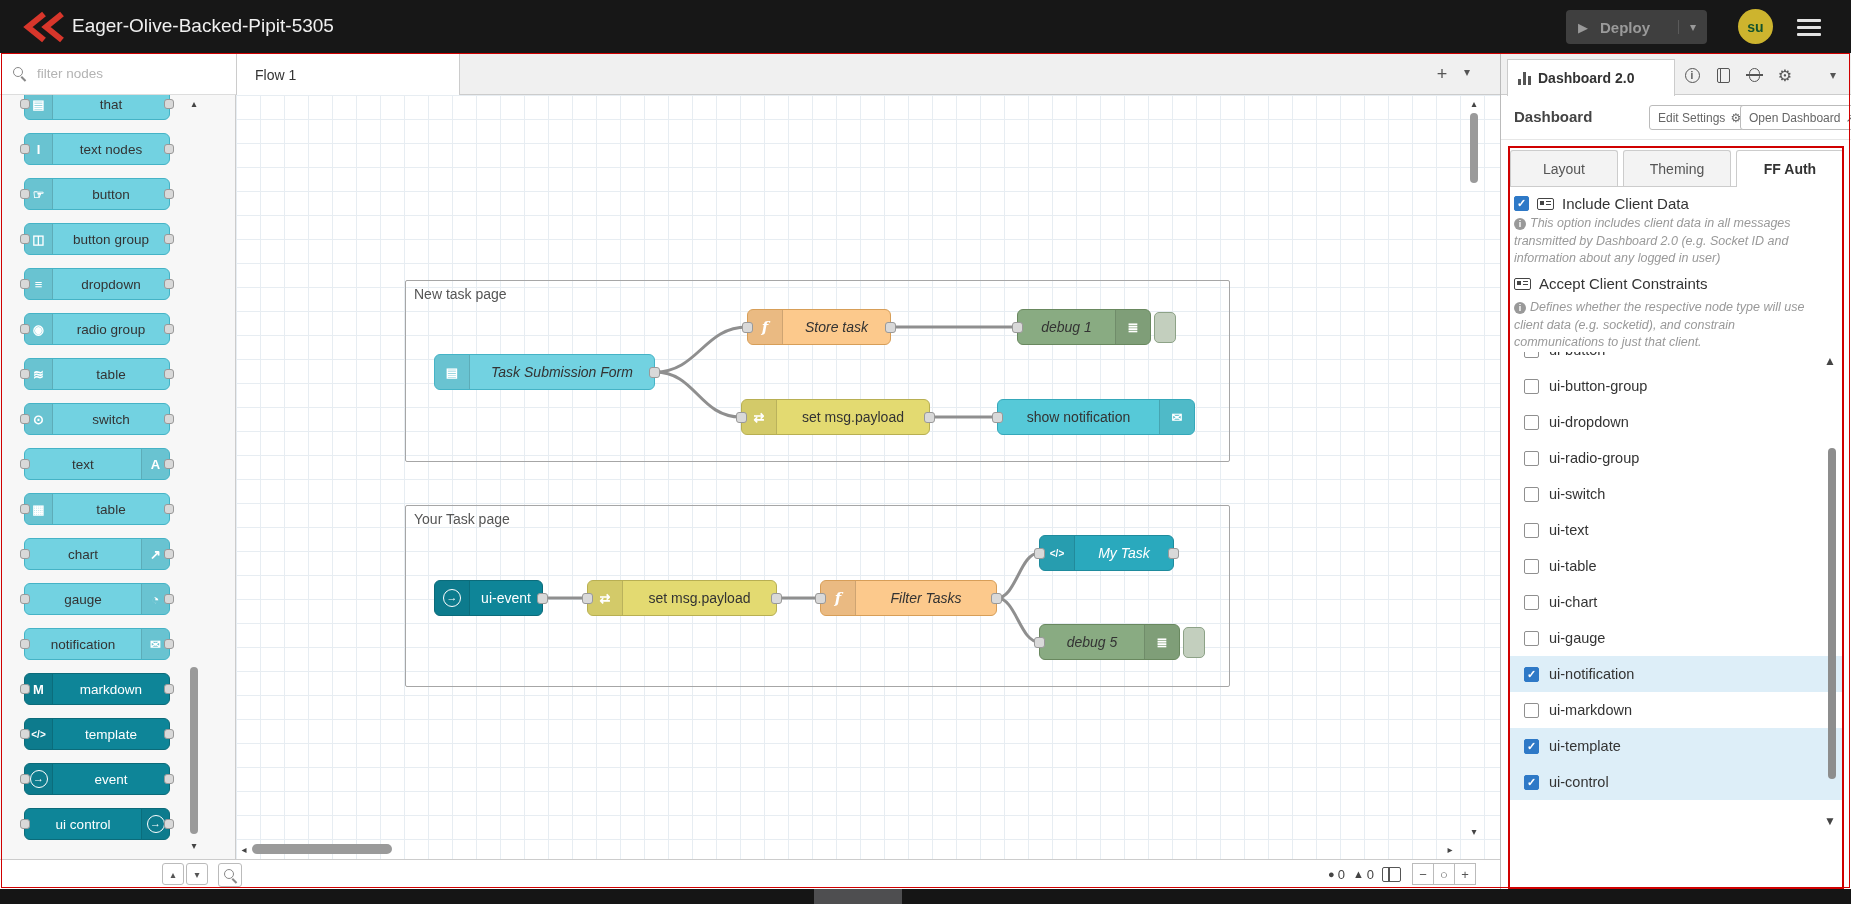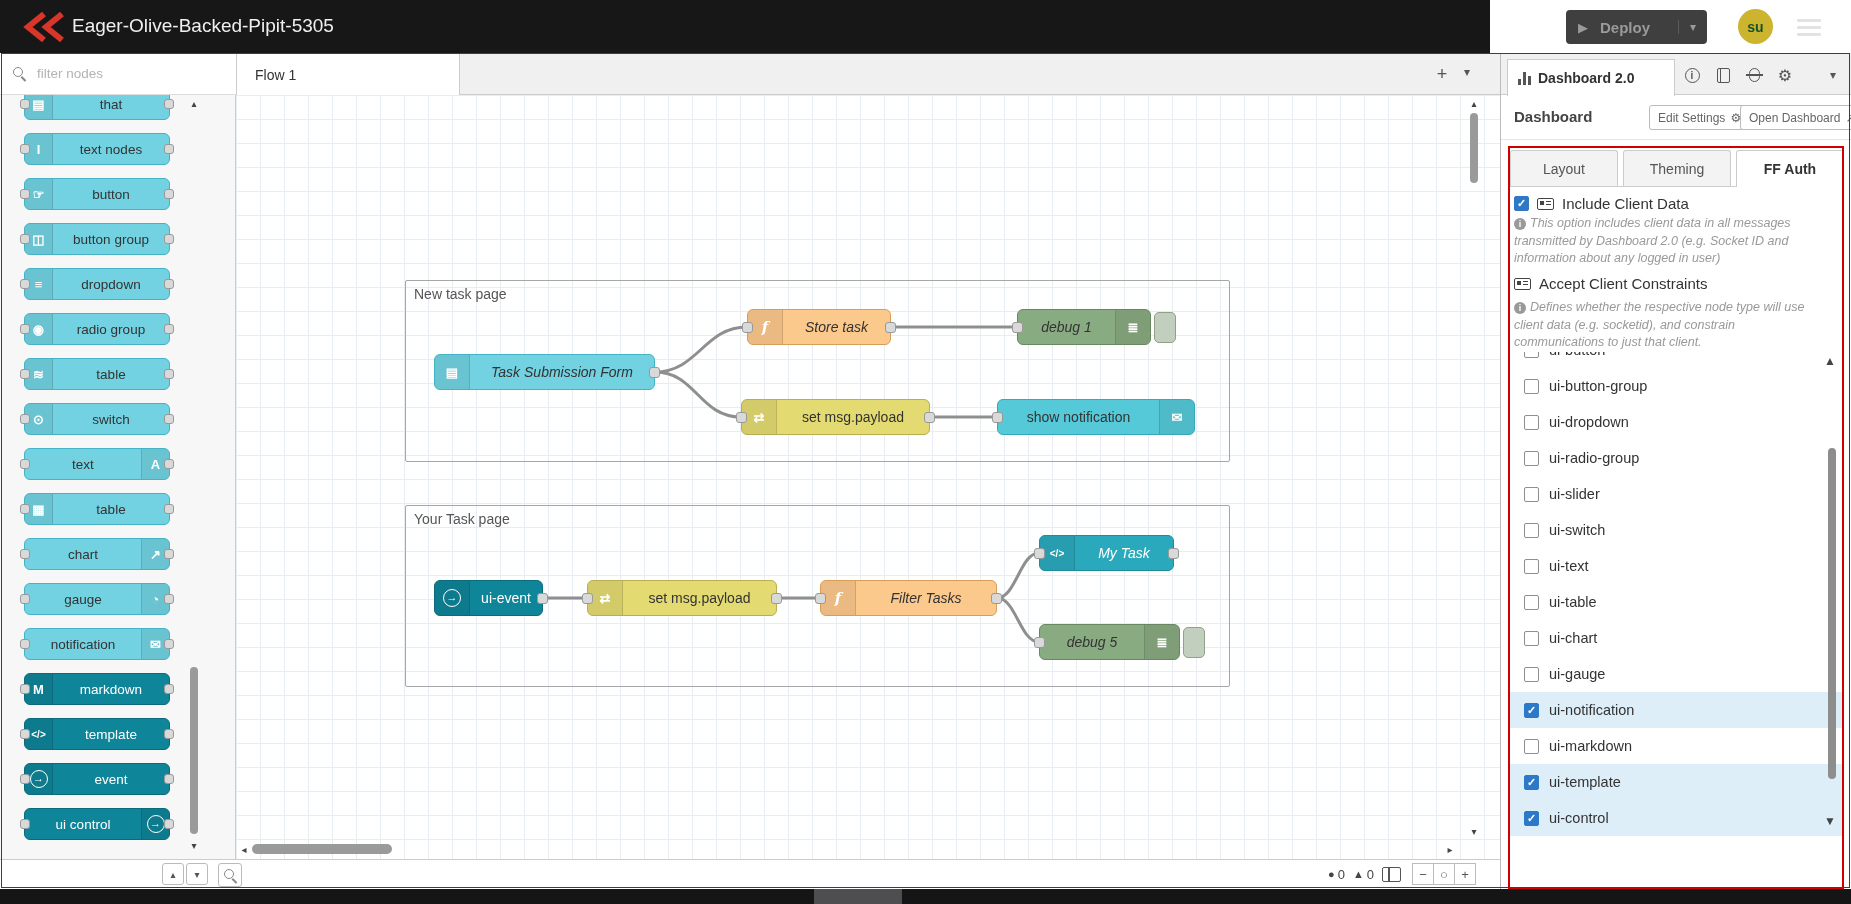--- a/index.html
+++ b/index.html
@@ -1,18 +1,18 @@
 <!DOCTYPE html>
 <html style="--header_bg: #171717; --deploy_bg: #3f3f3f; --avatar_bg: #cdb42e; --annotation: #d00000; --node_light: #72d2e1; --node_light_border: #45b3c6; --node_cyan: #56c9d8; --node_cyan_border: #35a8ba; --node_teal: #2aa9bd; --node_teal_border: #1f8b9d; --node_dark: #0e8598; --node_dark_border: #0b6b7a; --node_function: #fcc98c; --node_function_border: #d79e58; --node_change: #e3da71; --node_change_border: #b8af52; --node_debug: #89ab82; --node_debug_border: #69885f; --wire: #8f8f8f; --grid: #e7edf2; --group_border: #a6a6a6; --row_highlight: #ddeef8; --checkbox_blue: #2e79c7;"><head>
 <meta charset="utf-8">
 <style>
   html,body{margin:0;padding:0;background:#fff;font-family:"Liberation Sans",sans-serif;}
   body{position:relative;width:1851px;height:904px;overflow:hidden;}
   
-  #header{position:absolute;left:0;top:0;width:1490px;height:53px;background:var(--header_bg);}
+  #header{position:absolute;left:0;top:0;width:1851px;height:53px;background:var(--header_bg);}
   #logo{position:absolute;left:22px;top:8px;}
   #title{position:absolute;left:72px;top:15px;font-size:19px;color:#f0f0f0;white-space:nowrap;}
   #deploy{position:absolute;left:1566px;top:10px;width:141px;height:34px;background:var(--deploy_bg);border-radius:4px;display:flex;align-items:center;color:#9a9a9a;cursor:default;}
   #deploy .dicon{width:34px;text-align:center;font-size:13px;}
   #deploy .dlbl{flex:1;font-size:15px;font-weight:bold;}
   #deploy .dchev{width:28px;text-align:center;border-left:1px solid rgba(255,255,255,.14);font-size:12px;}
   #avatar{position:absolute;left:1738px;top:9px;width:35px;height:35px;border-radius:50%;background:var(--avatar_bg);color:#14532d;font-size:14px;font-weight:bold;display:flex;align-items:center;justify-content:center;}
   .hamb{display:flex;flex-direction:column;gap:4px;position:absolute;left:1797px;top:19px;cursor:pointer;}
   .hamb i{width:24px;height:3px;background:#e3e3e3;border-radius:1px;display:block;}
   
@@ -456,24 +456,20 @@
     <div class="ntrow">
         <span class="cbx"></span>
         <span>ui-dropdown</span>
       </div>
     <div class="ntrow">
         <span class="cbx"></span>
         <span>ui-radio-group</span>
       </div>
     <div class="ntrow">
         <span class="cbx"></span>
-        <span>ui-slider</span>
-      </div>
-    <div class="ntrow">
-        <span class="cbx"></span>
         <span>ui-switch</span>
       </div>
     <div class="ntrow">
         <span class="cbx"></span>
         <span>ui-text</span>
       </div>
     <div class="ntrow">
         <span class="cbx"></span>
         <span>ui-table</span>
       </div>

